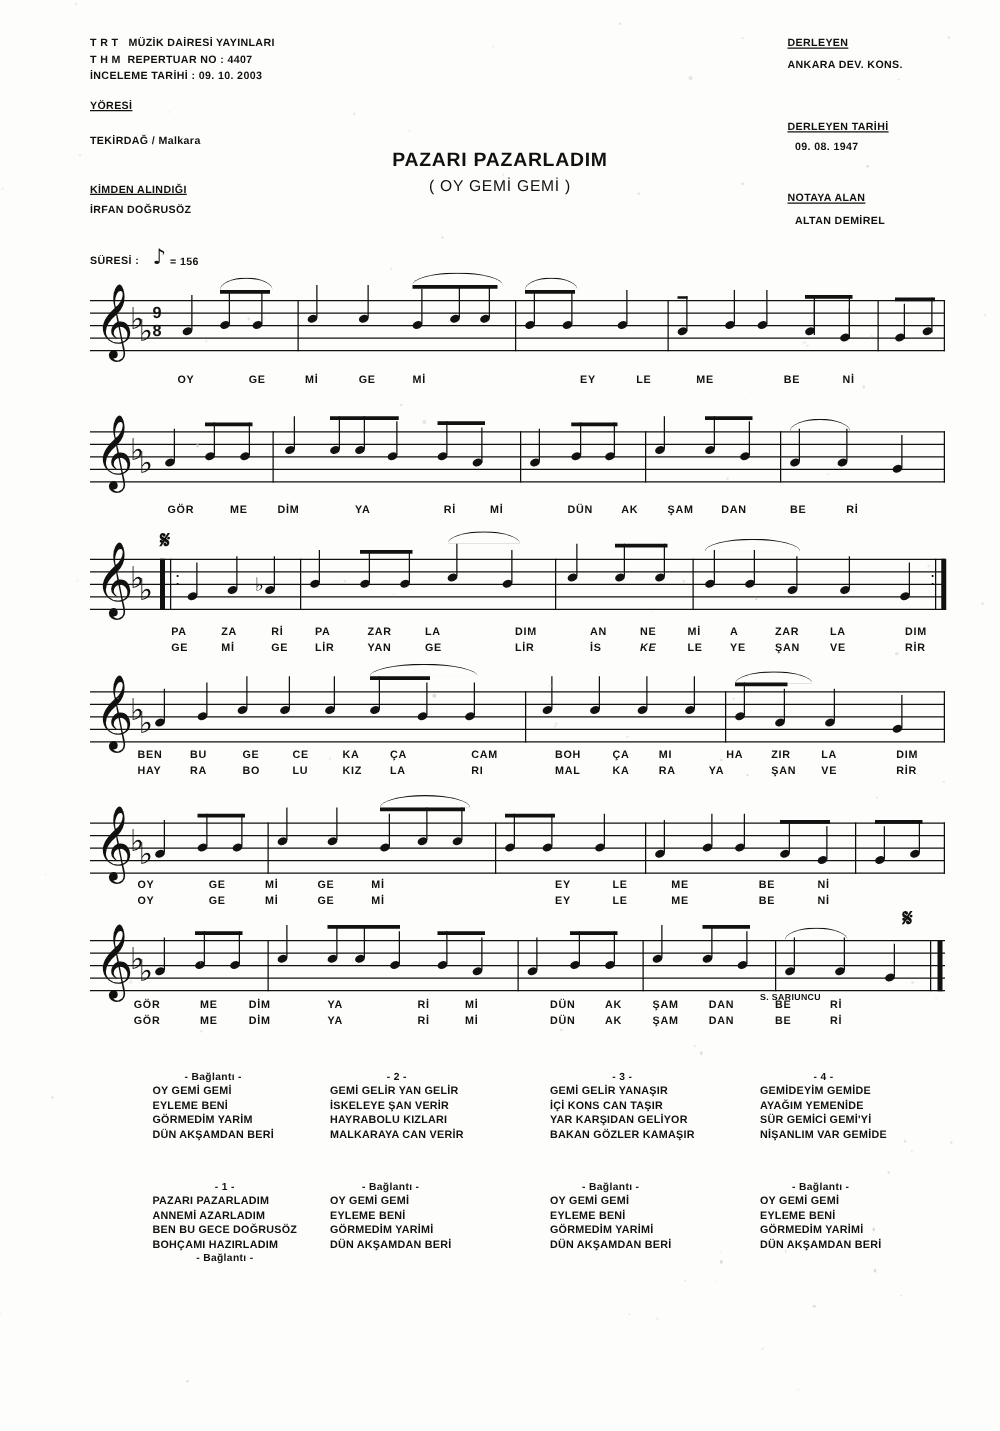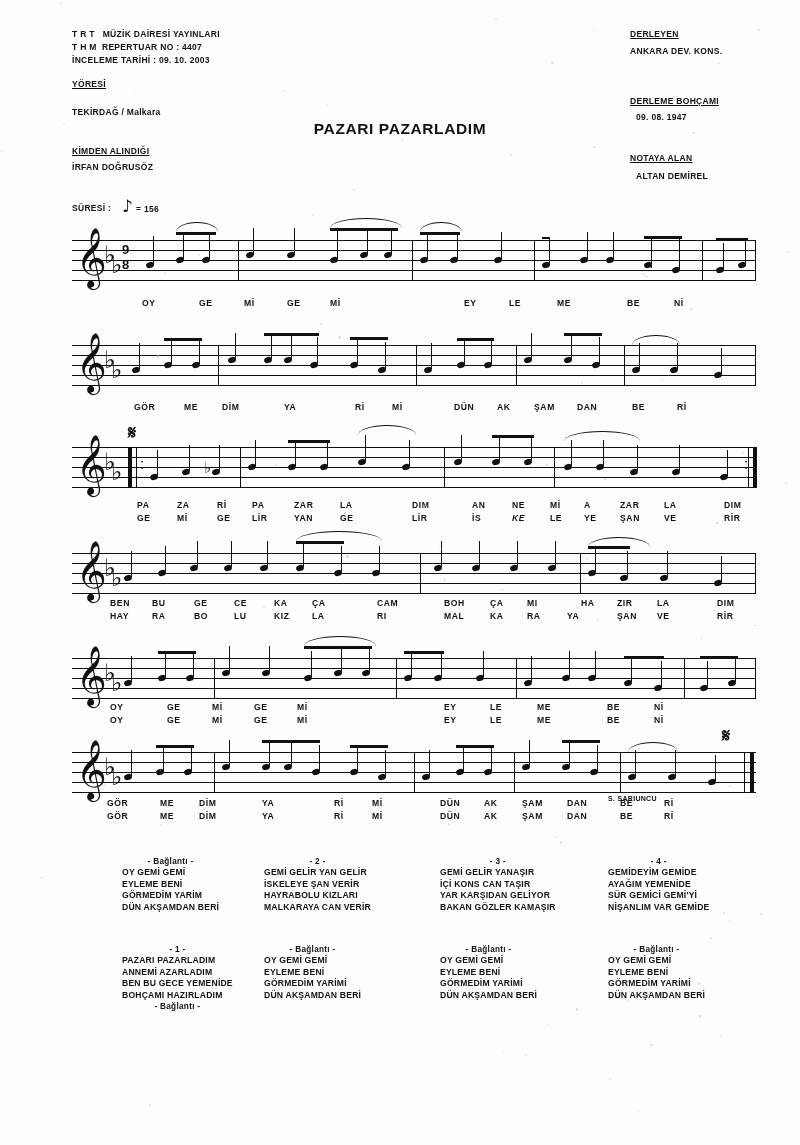--- a/index.html
+++ b/index.html
@@ -63,27 +63,28 @@
 
   <div class="hdr u" style="left:630px;top:28px;">DERLEYEN</div>
   <div class="hdr b" style="left:630px;top:45px;">ANKARA DEV. KONS.</div>
 
   <div class="hdr u" style="left:72px;top:78px;">YÖRESİ</div>
   <div class="hdr b" style="left:72px;top:106px;">TEKİRDAĞ / Malkara</div>
 
   <div class="hdr u" style="left:72px;top:145px;">KİMDEN ALINDIĞI</div>
   <div class="hdr b" style="left:72px;top:161px;">İRFAN DOĞRUSÖZ</div>
 
-  <div class="hdr u" style="left:630px;top:95px;">DERLEME BOHÇAMI</div>
+  <div class="hdr u" style="left:630px;top:95px;">DERLEYEN TARİHİ</div>
   <div class="hdr b" style="left:636px;top:111px;">09. 08. 1947</div>
 
   <div class="hdr u" style="left:630px;top:152px;">NOTAYA ALAN</div>
   <div class="hdr b" style="left:636px;top:170px;">ALTAN DEMİREL</div>
 
   <div class="title" style="top:120px;">PAZARI PAZARLADIM</div>
+  <div class="subtitle" style="top:142px;">( OY GEMİ GEMİ )</div>
 
   <div class="hdr b" style="left:72px;top:202px;">SÜRESİ :</div>
   <div style="position:absolute;left:122px;top:196px;font-size:17px;font-family:'DejaVu Sans',sans-serif;">♪</div>
   <div class="hdr b" style="left:136px;top:203px;">= 156</div>
 
   <div class="system" style="top:240px;">
     <div class="staff">
       <div class="line"></div>
         <div class="line"></div>
         <div class="line"></div>
@@ -582,21 +583,21 @@
       <div class="lyr" style="left: 664px; top: 811px;">Rİ</div>
     </div>
 
   <div class="credit" style="left:608px;top:795px;">S. SARIUNCU</div>
 
   <div id="verses">
       <div class="vblock" style="left: 122px; top: 856px;"><div class="vhead">- Bağlantı -</div><div>OY GEMİ GEMİ</div><div>EYLEME BENİ</div><div>GÖRMEDİM YARİM</div><div>DÜN AKŞAMDAN BERİ</div></div>
       <div class="vblock" style="left: 264px; top: 856px;"><div class="vhead">- 2 -</div><div>GEMİ GELİR YAN GELİR</div><div>İSKELEYE ŞAN VERİR</div><div>HAYRABOLU KIZLARI</div><div>MALKARAYA CAN VERİR</div></div>
       <div class="vblock" style="left: 440px; top: 856px;"><div class="vhead">- 3 -</div><div>GEMİ GELİR YANAŞIR</div><div>İÇİ KONS CAN TAŞIR</div><div>YAR KARŞIDAN GELİYOR</div><div>BAKAN GÖZLER KAMAŞIR</div></div>
       <div class="vblock" style="left: 608px; top: 856px;"><div class="vhead">- 4 -</div><div>GEMİDEYİM GEMİDE</div><div>AYAĞIM YEMENİDE</div><div>SÜR GEMİCİ GEMİ'Yİ</div><div>NİŞANLIM VAR GEMİDE</div></div>
-      <div class="vblock" style="left: 122px; top: 944px;"><div class="vhead">- 1 -</div><div>PAZARI PAZARLADIM</div><div>ANNEMİ AZARLADIM</div><div>BEN BU GECE YEMENİDE</div><div>BOHÇAMI HAZIRLADIM</div><div class="vhead">- Bağlantı -</div></div>
+      <div class="vblock" style="left: 122px; top: 944px;"><div class="vhead">- 1 -</div><div>PAZARI PAZARLADIM</div><div>ANNEMİ AZARLADIM</div><div>BEN BU GECE DOĞRUSÖZ</div><div>BOHÇAMI HAZIRLADIM</div><div class="vhead">- Bağlantı -</div></div>
       <div class="vblock" style="left: 264px; top: 944px;"><div class="vhead">- Bağlantı -</div><div>OY GEMİ GEMİ</div><div>EYLEME BENİ</div><div>GÖRMEDİM YARİMİ</div><div>DÜN AKŞAMDAN BERİ</div></div>
       <div class="vblock" style="left: 440px; top: 944px;"><div class="vhead">- Bağlantı -</div><div>OY GEMİ GEMİ</div><div>EYLEME BENİ</div><div>GÖRMEDİM YARİMİ</div><div>DÜN AKŞAMDAN BERİ</div></div>
       <div class="vblock" style="left: 608px; top: 944px;"><div class="vhead">- Bağlantı -</div><div>OY GEMİ GEMİ</div><div>EYLEME BENİ</div><div>GÖRMEDİM YARİMİ</div><div>DÜN AKŞAMDAN BERİ</div></div>
     </div>
 
 <div class="speckle" style="left: 0.0432798px; top: 1049.67px; width: 1.46278px; height: 1.46278px; opacity: 0.33;"></div>
     <div class="speckle" style="left: 576.203px; top: 607.294px; width: 1.5269px; height: 1.5269px; opacity: 0.55;"></div>
     <div class="speckle" style="left: 596.509px; top: 618.849px; width: 2.09522px; height: 2.09522px; opacity: 0.5;"></div>
     <div class="speckle" style="left: 645.238px; top: 275.885px; width: 1.59877px; height: 1.59877px; opacity: 0.53;"></div>
     <div class="speckle" style="left: 551.456px; top: 61.4315px; width: 2.09426px; height: 2.09426px; opacity: 0.44;"></div>

